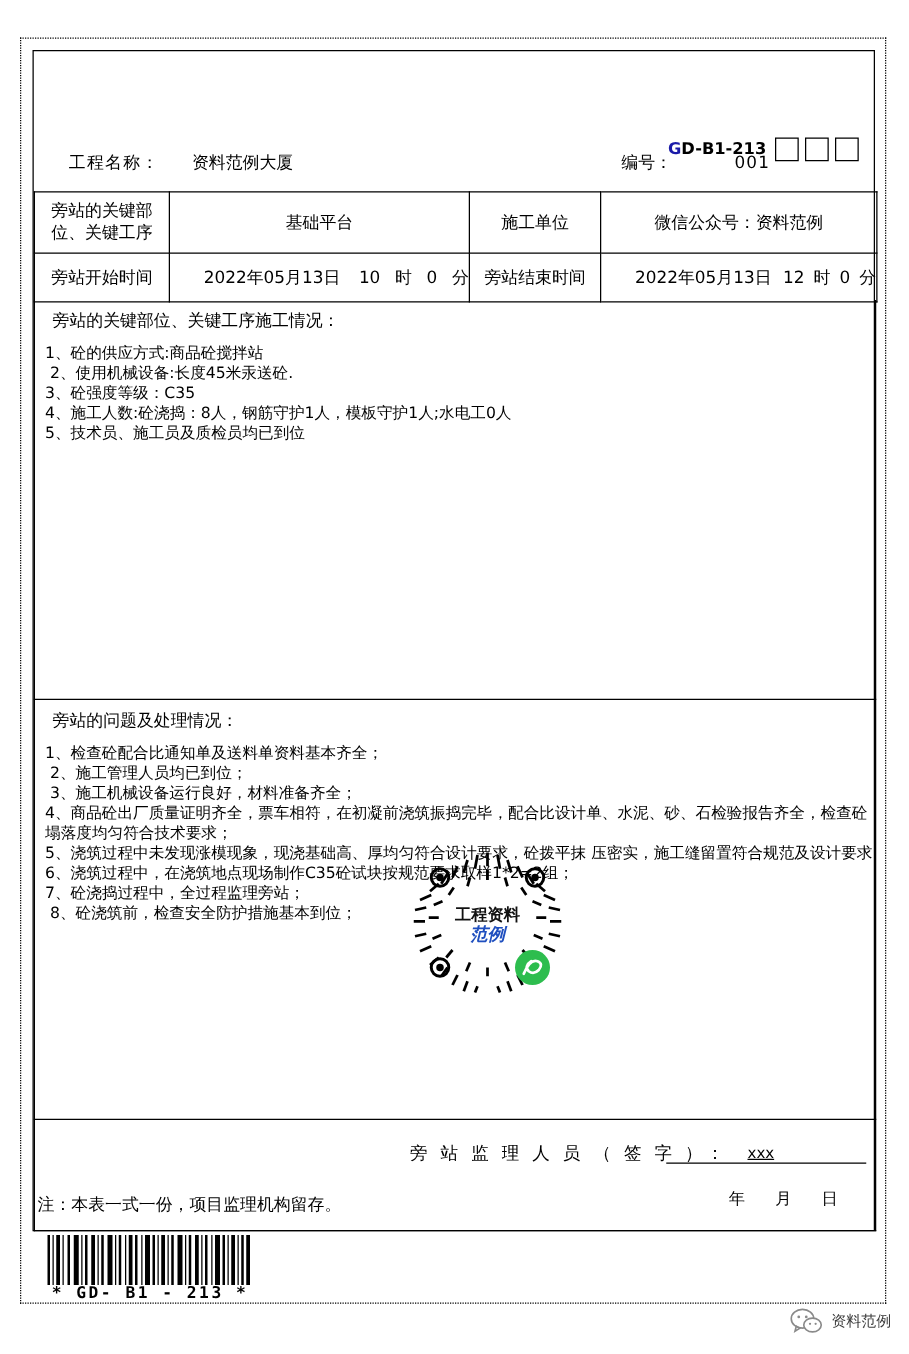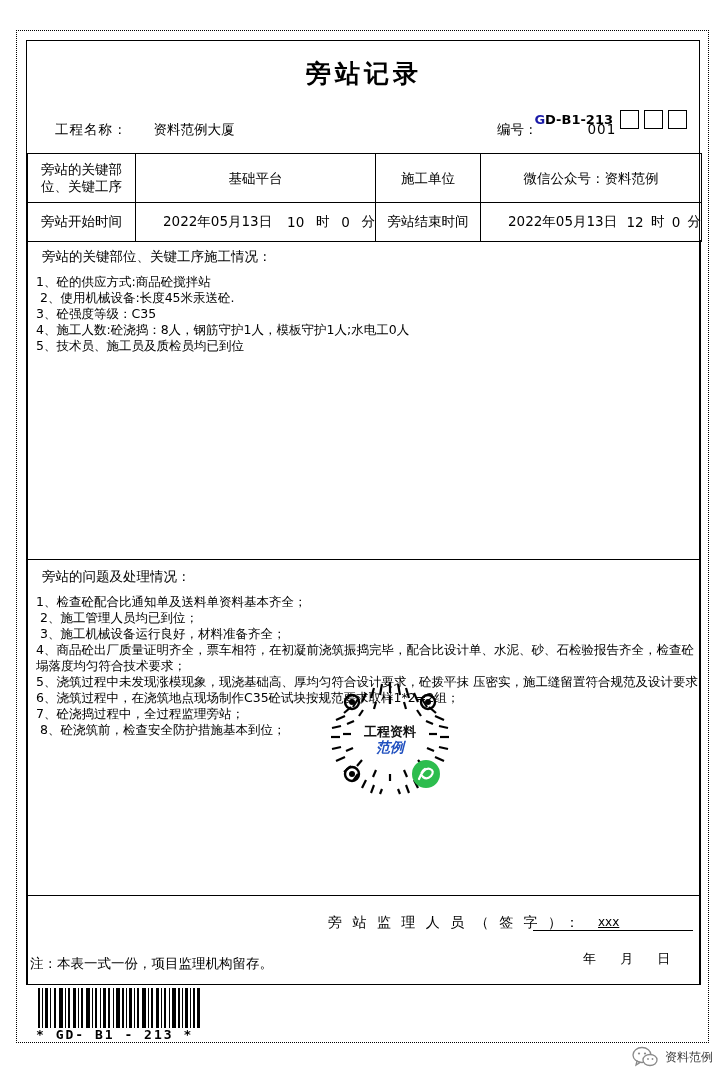--- a/index.html
+++ b/index.html
@@ -150,41 +150,40 @@
   
   .barcode-wrap{
     position:absolute;left:36px;top:988px;width:170px;
   }
   .barcode{
     height:40px;width:168px;display:block;
   }
   .barcode-text{
     font-family:"DejaVu Sans Mono","Liberation Mono",monospace;
     font-size:13px;font-weight:bold;letter-spacing:2px;
-    text-align:left;width:168px;line-height:14px;
+    text-align:center;width:168px;line-height:14px;
   }
 
   
   .footer-wechat{
     position:absolute;right:14px;top:1046px;
     display:flex;align-items:center;gap:7px;
     color:#3c3c3c;font-size:12px;
   }
   .wechat-glyph{display:block;}
 </style>
 </head>
 <body>
 
 <div class="page">
 
   <div class="outer-dotted"></div>
 
   <div class="form-frame">
 
-    <div class="title">旁站记录</div>
 
     <div class="code-row">
       <span class="code-text"><span class="blue">G</span><span>D</span>-B1-213</span>
       <span class="chk"></span>
       <span class="chk"></span>
       <span class="chk"></span>
     </div>
 
     <div class="meta-row">
       <div class="meta-proj">

